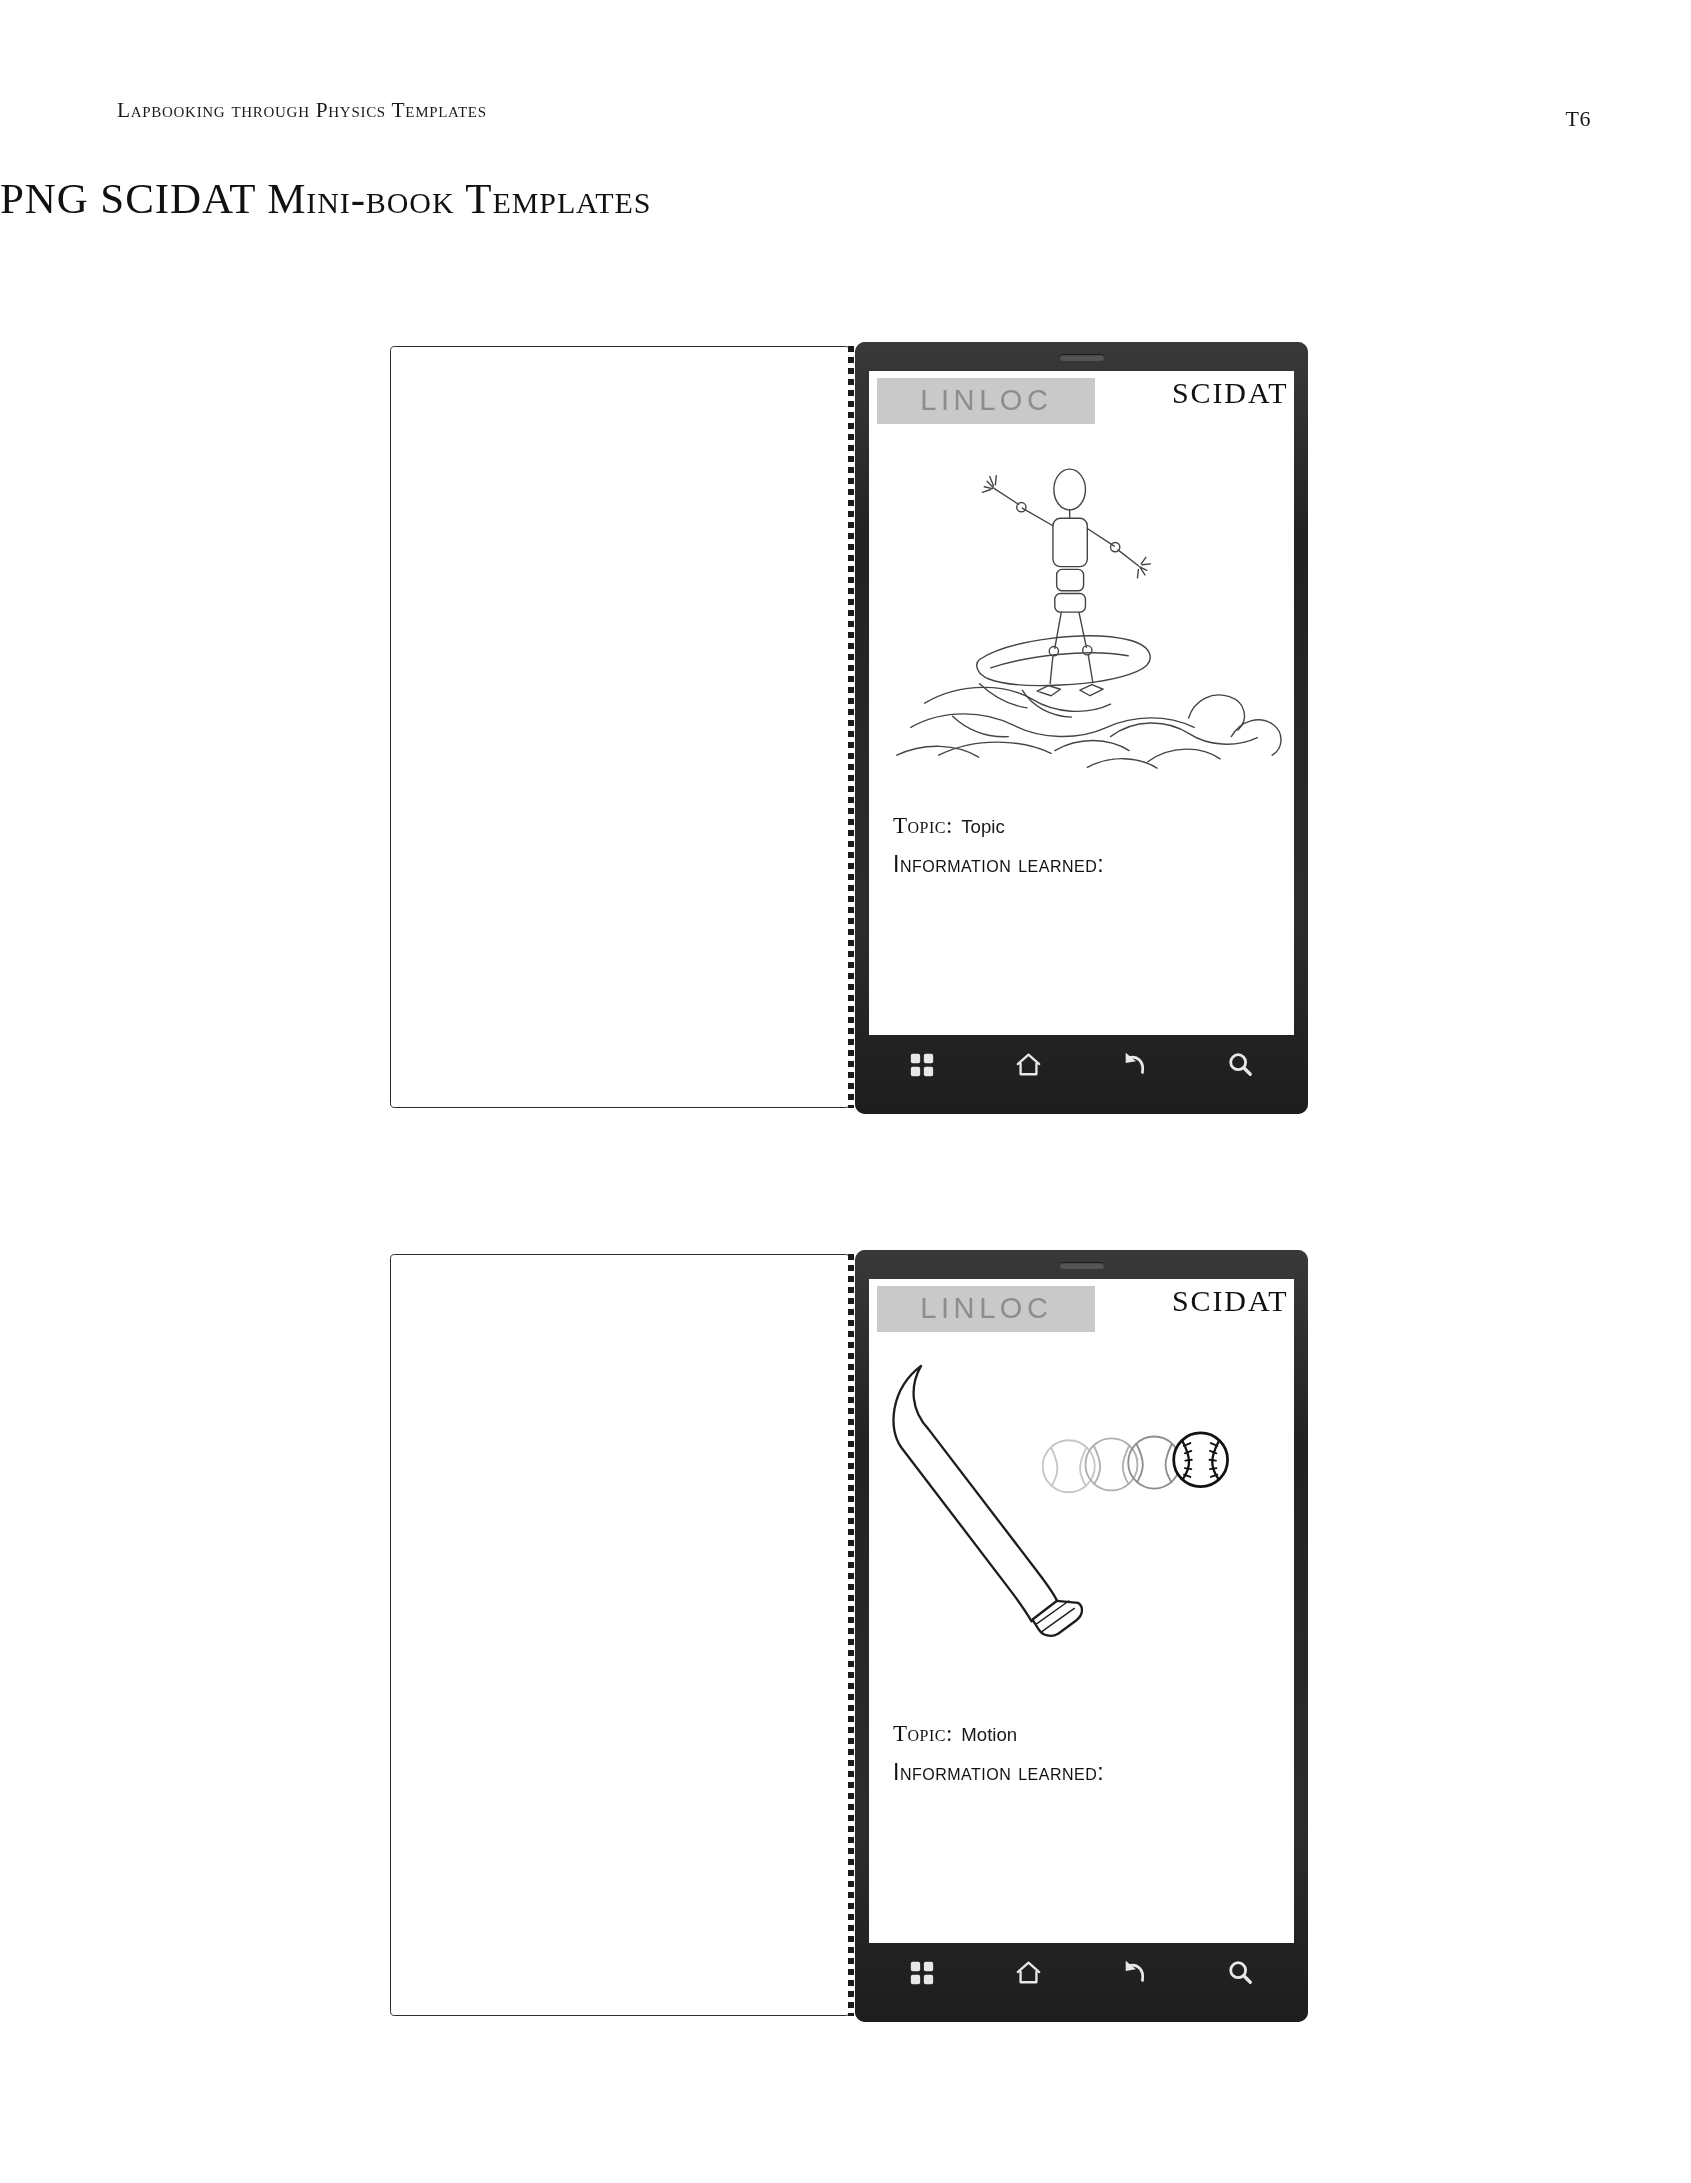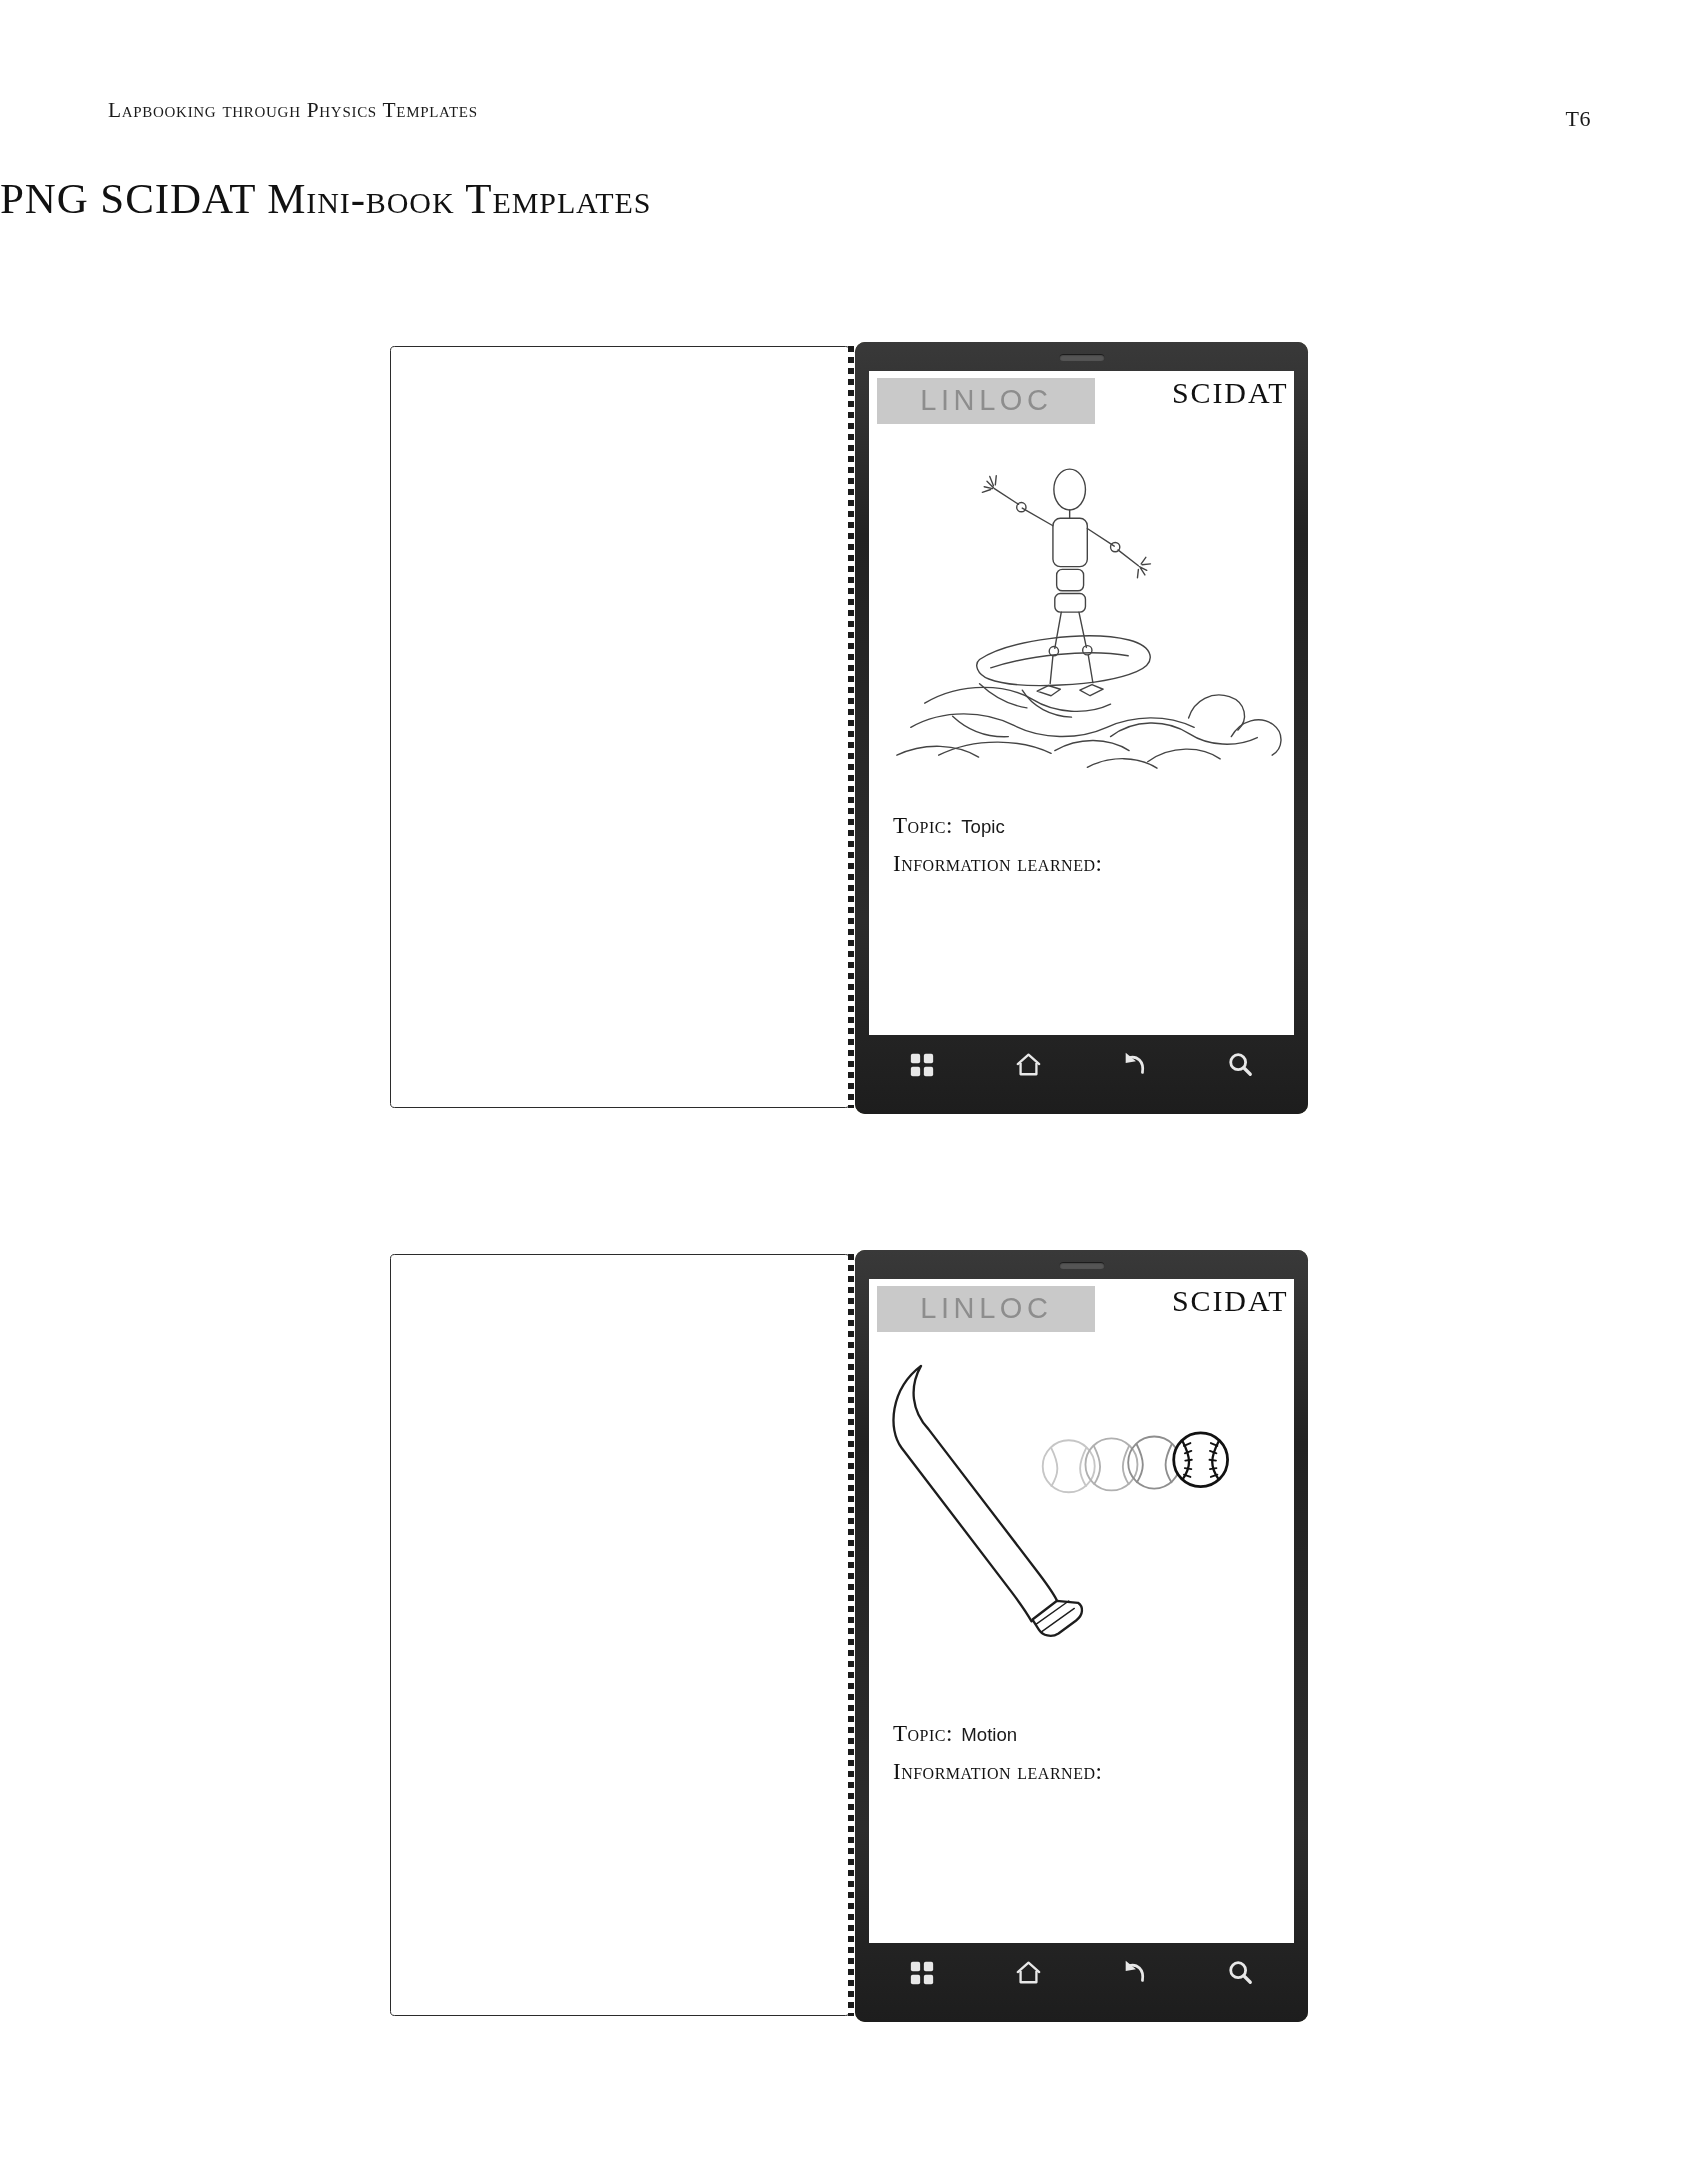--- a/index.html
+++ b/index.html
@@ -19,21 +19,21 @@
   
   .page-header {
     position: absolute;
     top: 98px;
     left: 100px;
     right: 100px;
     height: 28px;
   }
   .running-head {
     position: absolute;
-    left: 8px;
+    left: 17px;
     top: 0;
     font-family: "Liberation Serif", serif;
     font-size: 21.4px;
     letter-spacing: 0.7px;
     color: #1a1a1a;
     font-variant: small-caps;
     white-space: nowrap;
   }
   .page-number {
     position: absolute;
@@ -204,21 +204,21 @@
     letter-spacing: 0.5px;
     color: #111;
   }
   .topic-value {
     font-family: "Liberation Sans", sans-serif;
     font-size: 18.6px;
     color: #1a1a1a;
   }
   .label-info {
     margin-top: 12px;
-    font-family: Liberation Serif, serif;
+    font-family: Liberation Sans, sans-serif;
     font-size: 23px;
     font-variant: small-caps;
     letter-spacing: 0.5px;
     color: #111;
   }
   .info-body {
     margin-top: 6.5px;
     margin-left: 7.4px;
     font-family: "Liberation Sans", sans-serif;
     font-size: 18px;

